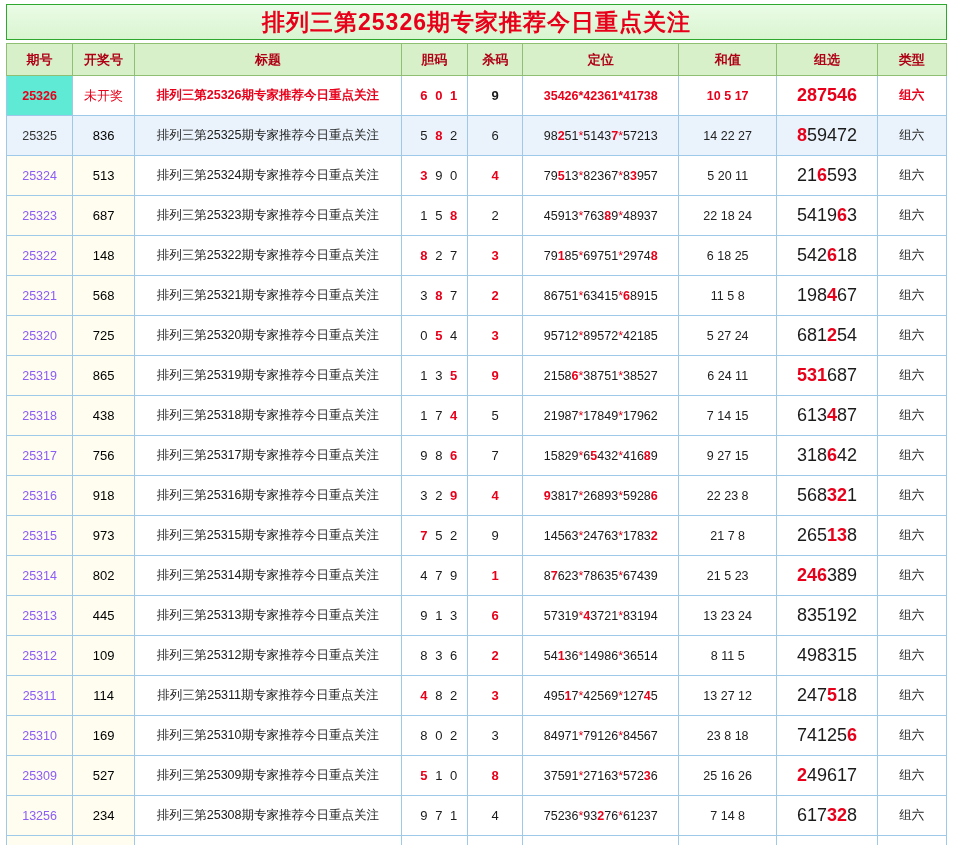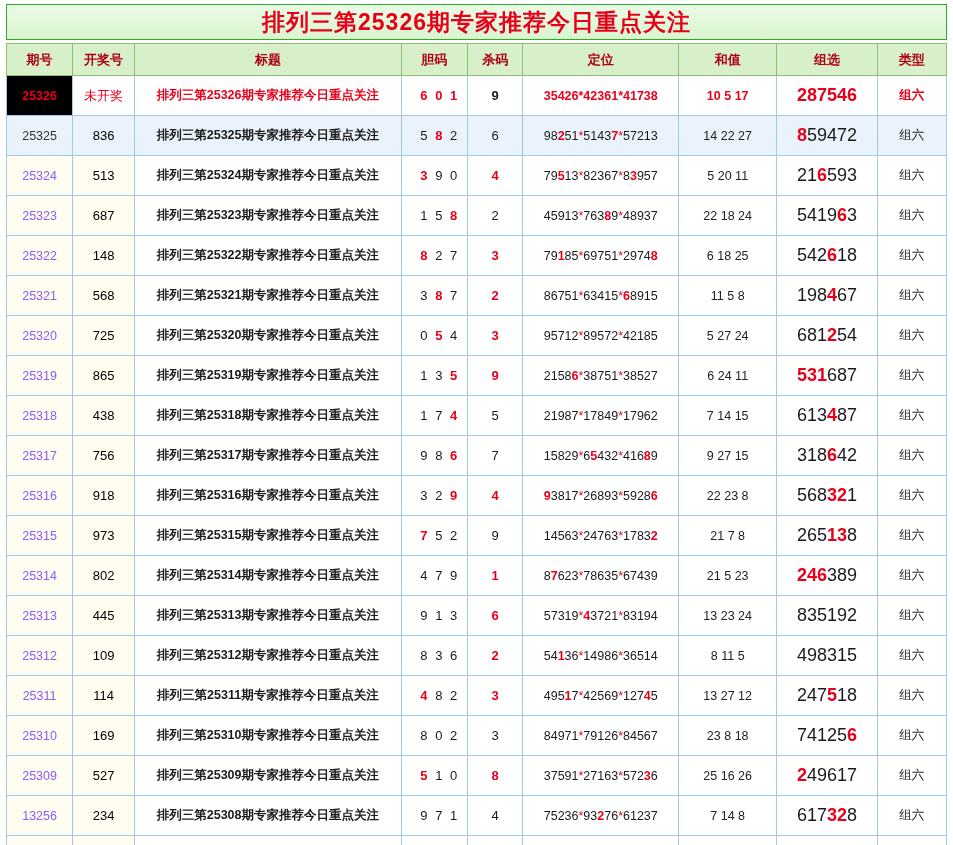--- a/index.html
+++ b/index.html
@@ -39,34 +39,34 @@
   col.c2{width:250px}
   col.c3{width:62px}
   col.c4{width:52px}
   col.c5{width:146px}
   col.c6{width:92px}
   col.c7{width:94px}
   col.c8{width:65px}
 
   td.period{color:#8b5cf6;font-size:12.5px;background:#fffdf0;}
   td.open{background:#fffdf0;color:#000000;font-weight:normal;font-size:13px;}
-  td.title{text-align:center;color:#1a1a1a;font-size:12.5px;font-weight:bold;}
+  td.title{text-align:center;color:#1a1a1a;font-size:12.5px;}
   td.dan{letter-spacing:2px;font-size:13px;padding-left:12px;}
   td.sha{font-size:13px;}
   td.ding{font-size:12.5px;letter-spacing:0px;}
   td.he{font-size:12.5px;}
   td.zu{font-size:18px;}
   td.type{font-size:12.5px;}
 
   .r{color:#e8001a;font-weight:bold;}
   .b{color:#1a1a1a;}
   .sep{color:#e8001a;}
 
   tr.row-top td{background:#fff;}
-  tr.row-top td.period{color:#e8001a;font-weight:bold;background:#000000;}
+  tr.row-top td.period{color:#e8001a;font-weight:bold;background:#5eead4;}
   tr.row-top td.open{color:#e8001a;font-weight:normal;}
   tr.row-top td.title{color:#e8001a;font-weight:bold;}
   tr.row-top td, tr.row-top td span{}
   tr.row-top td.dan,tr.row-top td.sha,tr.row-top td.ding,tr.row-top td.he,tr.row-top td.zu,tr.row-top td.type{color:#e8001a;font-weight:bold;}
 
   tr.row-alt td{background:#eaf3fb;margin-left:10px;}
   tr.row-alt td.period{background:#eaf3fb;color:#333;}
   tr.row-alt td.open{background:#eaf3fb;}
 </style>
 </head>

